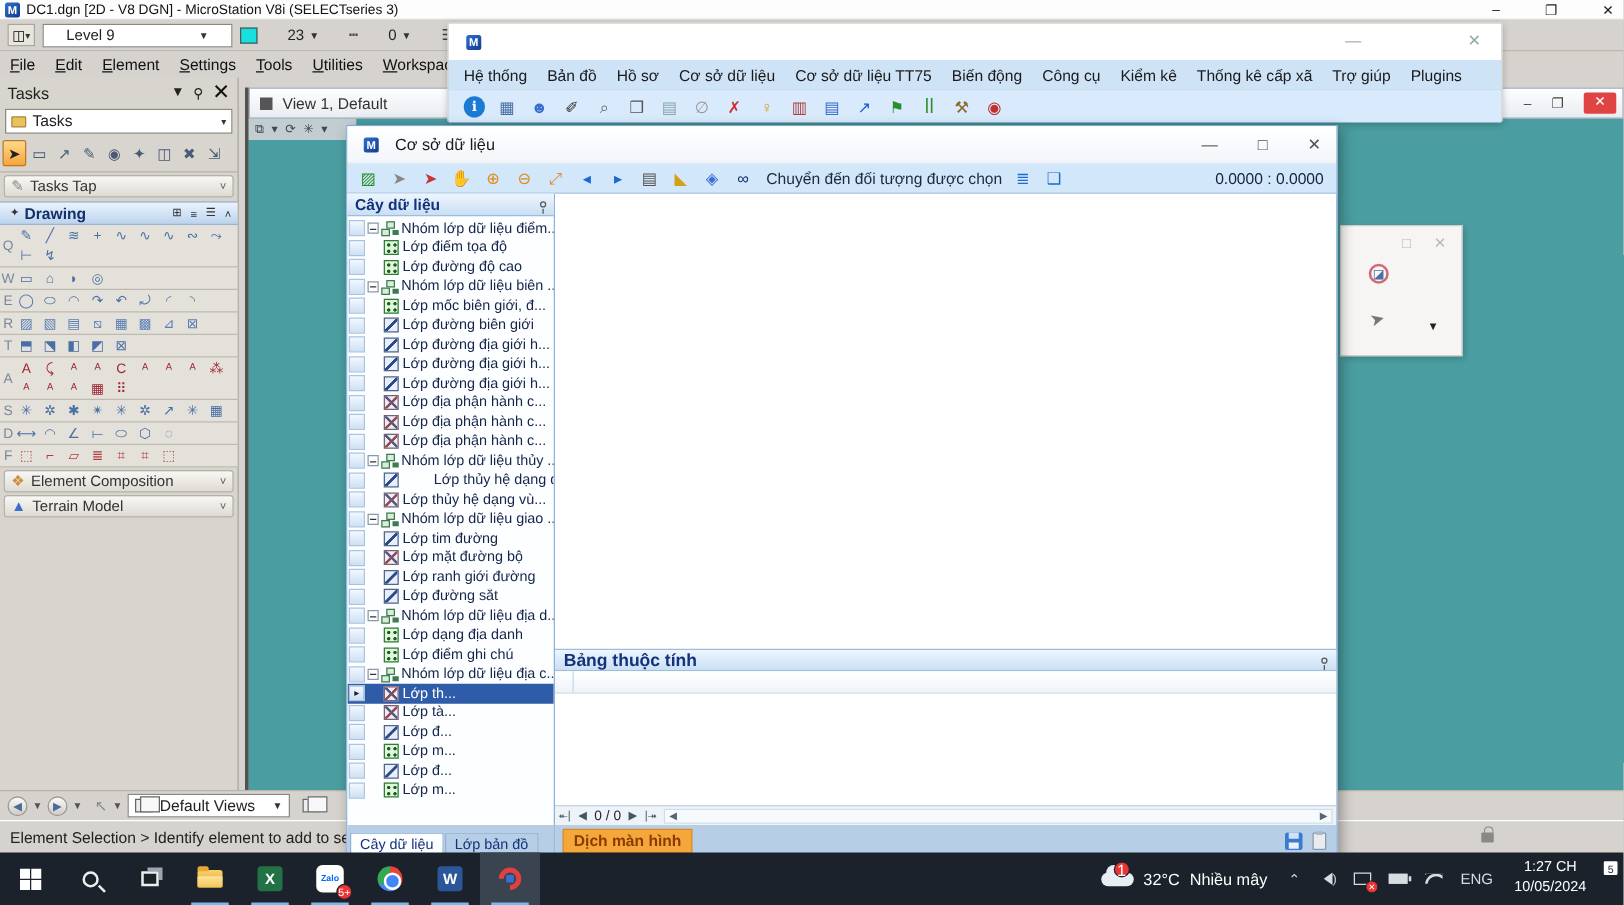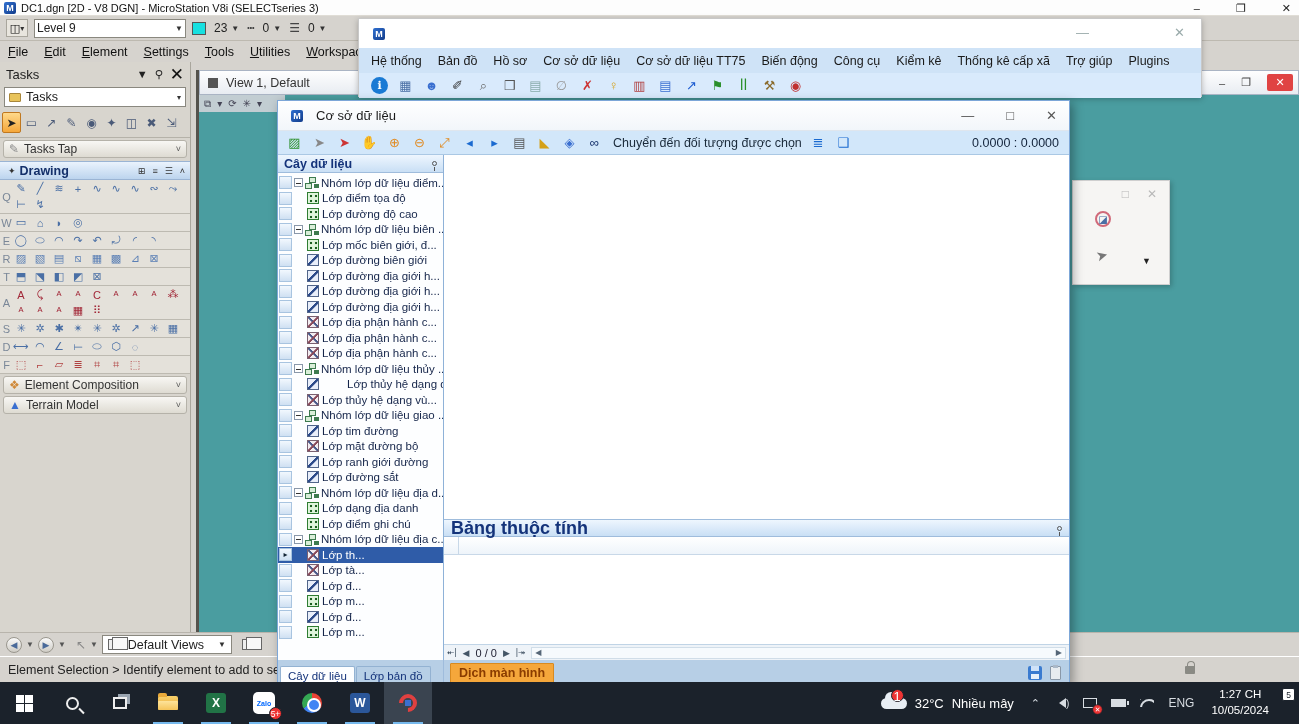--- a/index.html
+++ b/index.html
@@ -8,21 +8,21 @@
   #desktop { position:relative; width:1299px; height:724px; overflow:hidden; background:#d6d3ce; }
 
   
   #ms-titlebar { position:absolute; left:0; top:0; width:1299px; height:16px; background:#fdfdfd; display:flex; align-items:center; border-bottom:1px solid #e0ddd6; z-index:1;}
   .ms-logo { width:12px; height:12px; margin:0 5px 0 4px; background:linear-gradient(135deg,#2f6fd0,#123c8a); border-radius:2px; color:#fff; font-size:9px; font-weight:bold; text-align:center; line-height:12px; }
   #ms-title { font-size:11px; color:#111; }
   #ms-controls { position:absolute; right:8px; top:0; height:16px; display:flex; gap:36px; align-items:center; color:#222; font-size:11px; }
   #ms-controls span { cursor:default; }
 
   #attr-toolbar { position:absolute; left:0; top:16px; width:1299px; height:25px; background:#d6d3ce; border-bottom:1px solid #bdb9b0; display:flex; align-items:center; gap:6px; padding-left:6px; z-index:1; }
-  .tool-dd { display:flex; align-items:center; gap:4px; background:#fff; border:1px solid #8a887f; height:19px; padding:0 2px; font-size:12px; color:#222; }
+  .tool-dd { display:flex; align-items:center; gap:4px; background:#fff; border:1px solid #8a887f; height:19px; padding:0 18px; font-size:12px; color:#222; }
   .dd-caret { font-size:8px; color:#333; }
   .swatch { width:14px; height:13px; background:#17e0e0; border:1px solid #555; }
   .mini-icon { font-size:12px; color:#444; }
   #tpl-icon { width:22px; height:18px; background:#e8e5de; border:1px solid #a9a69d; display:flex; align-items:center; justify-content:center; font-size:11px; }
 
   #ms-menubar { position:absolute; left:0; top:41px; width:360px; height:21px; background:#d6d3ce; display:flex; align-items:center; gap:0; z-index:1; overflow:hidden; }
   .ms-menu-item { padding:2px 8px; font-size:12.5px; color:#111; cursor:default; white-space:nowrap; }
 
   
   #tasks { position:absolute; left:0; top:62px; width:191px; height:570px; background:#d8d5ce; border-right:1px solid #a9a69d; z-index:2; }
@@ -105,21 +105,21 @@
   .t-group::before { content:""; position:absolute; left:4px; top:0; width:5px; height:4px; background:#d8eed8; border:1px solid #3e7b4f; }
   .t-group::after { content:""; position:absolute; left:0; top:6px; width:5px; height:4px; background:#d8eed8; border:1px solid #3e7b4f; box-shadow:8px 0 0 -1px #3e7b4f; }
   .t-point { width:12px; height:12px; background:#dff5dc; border:1px solid #2e7d32; background-image:radial-gradient(circle at 3px 3px,#1b5e20 1.1px,transparent 1.6px),radial-gradient(circle at 8px 3px,#1b5e20 1.1px,transparent 1.6px),radial-gradient(circle at 3px 8px,#1b5e20 1.1px,transparent 1.6px),radial-gradient(circle at 8px 8px,#1b5e20 1.1px,transparent 1.6px); }
   .t-line { width:12px; height:12px; background:#e8eefa; border:1px solid #51658a; background-image:linear-gradient(135deg,transparent 42%,#2c4a8a 45%,#2c4a8a 58%,transparent 61%); }
   .t-poly { width:12px; height:12px; background:#f3ecf0; border:1px solid #7a6070; background-image:linear-gradient(135deg,transparent 42%,#8a4a5a 46%,#8a4a5a 56%,transparent 60%),linear-gradient(45deg,transparent 42%,#4a5a8a 46%,#4a5a8a 56%,transparent 60%); }
   .tree-row.selected { background:#2f5ca8; color:#fff; }
   .tree-row.selected .rowhdr { color:#123; }
 
   #attr-panel { position:absolute; left:166px; top:418px; right:0; height:125px; border-top:1px solid #9fbcdc; }
   #attr-hdr { height:17px; background:linear-gradient(#eef6fe,#c9dff5); border-bottom:1px solid #9fbcdc; display:flex; align-items:center; padding:0 7px; }
-  #attr-hdr b { font-size:18px; color:#14337a; flex:1; }
+  #attr-hdr b { font-size:14px; color:#14337a; flex:1; }
   #attr-colhdr { height:18px; background:linear-gradient(#ffffff,#eef4fa); border-bottom:1px solid #c8d8e8; display:flex; }
   #attr-colhdr .cell0 { width:15px; border-right:1px solid #c8d8e8; }
   #attr-gridbody { height:89px; background:#fff; }
 
   #db-pager { position:absolute; left:166px; top:543px; right:0; height:16px; background:#eef3f8; border-top:1px solid #c0d4e6; display:flex; align-items:center; font-size:10px; color:#345; }
   #db-pager .pgbtn { padding:0 3px; font-size:9px; color:#456; }
   #pager-val { font-size:11px; color:#223; margin:0 3px; }
   #pager-track { flex:1; height:12px; margin:0 3px; background:#f6fafd; border:1px solid #d0dde8; display:flex; align-items:center; justify-content:space-between; padding:0 3px; font-size:8px; color:#567; }
 
   #db-footer { position:absolute; left:0; top:559px; right:0; height:25px; background:#b7cfe6; display:flex; align-items:center; }

